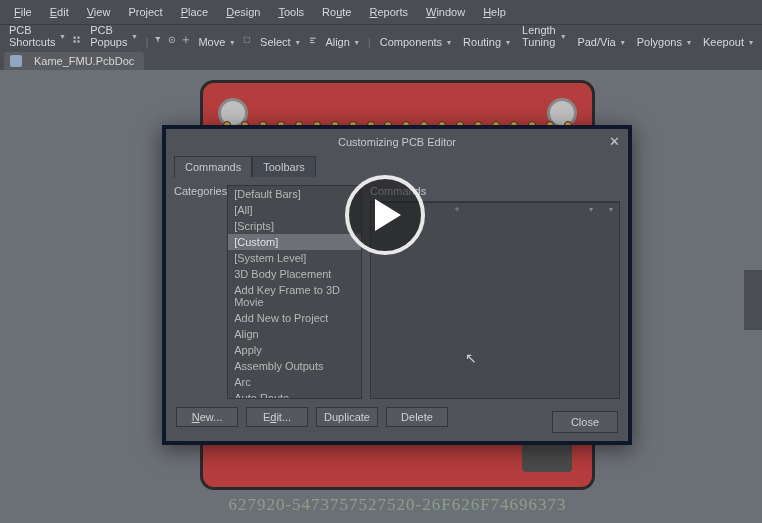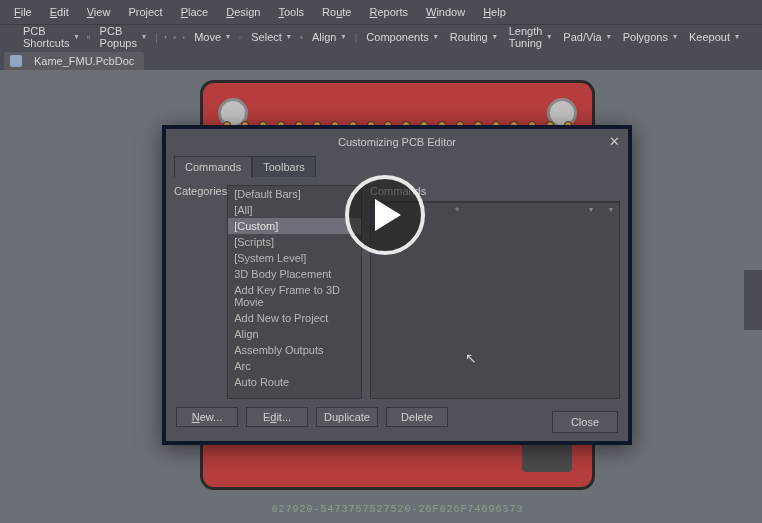--- a/index.html
+++ b/index.html
@@ -2,40 +2,40 @@
 <html><head>
 <meta charset="utf-8">
 <style>
   * { box-sizing: border-box; margin: 0; padding: 0; font-family: "Segoe UI", Tahoma, sans-serif; }
   body { width: 762px; height: 523px; background: #6b6f76; overflow: hidden; position: relative; color: #d2d2d2; font-size: 11px; }
   
   .menubar { height: 24px; background: #4a4d54; display: flex; align-items: center; padding: 0 6px; gap: 2px; }
   .menubar .menu-item { padding: 3px 8px; color: #d8d8d8; cursor: default; }
   .menubar .menu-item u { text-decoration: underline; }
   
-  .toolbar { height: 24px; background: #4a4d54; display: flex; align-items: center; padding: 0 20px; gap: 6px; border-top: 1px solid #3a3d44; }
+  .toolbar { height: 24px; background: #4a4d54; display: flex; align-items: flex-end; padding: 0 6px; gap: 6px; border-top: 1px solid #3a3d44; }
   .toolbar .tb-item { color: #d8d8d8; display: flex; align-items: center; gap: 3px; padding: 0 3px; font-size: 11px; }
   .toolbar .tb-drop::after { content: "▾"; font-size: 8px; margin-left: 2px; color: #b8b8b8; }
   .tb-icon { width: 14px; height: 14px; display: inline-block; }
   
   .tabstrip { height: 22px; background: #4a4d54; display: flex; align-items: flex-end; padding: 0 4px; }
   .tabstrip .doc-tab { background: #5a5c62; padding: 3px 10px 3px 6px; color: #d8d8d8; display: flex; align-items: center; gap: 12px; font-size: 11px; border-top-left-radius: 3px; border-top-right-radius: 3px; }
   .tab-icon { width: 12px; height: 12px; background: #8fa6c4; display: inline-block; border-radius: 2px; }
   
   .workspace { position: absolute; top: 70px; left: 0; right: 0; bottom: 0; background: #6b6f76; }
   
   .pcb-board { position: absolute; top: 10px; left: 200px; width: 395px; height: 420px; }
   .pcb-top { position: absolute; top: 0; left: 0; right: 0; height: 60px; background: #b53d3d; border: 3px solid #2a2a2a; border-radius: 14px; }
   .pcb-top-dots { position: absolute; bottom: 6px; left: 20px; right: 20px; height: 10px; display: flex; justify-content: space-between; }
   .pcb-top-dots span { width: 8px; height: 8px; border-radius: 50%; background: #d4a050; border: 1px solid #4a3010; }
   .pcb-circle-l, .pcb-circle-r { position: absolute; width: 30px; height: 30px; border-radius: 50%; background: #c0c0c0; border: 3px solid #8a8a8a; top: 15px; }
   .pcb-circle-l { left: 15px; }
   .pcb-circle-r { right: 15px; }
   .pcb-bottom-area { position: absolute; bottom: 10px; left: 0; right: 0; height: 70px; background: #b53d3d; border: 3px solid #2a2a2a; border-radius: 14px; }
-  .pcb-text { position: absolute; bottom: -15px; left: 0; right: 0; text-align: center; color: #8aa088; font-size: 10px; font-family: Liberation Mono, monospace; letter-spacing: 1px; }
+  .pcb-text { position: absolute; bottom: -15px; left: 0; right: 0; text-align: center; color: #8aa088; font-size: 17px; font-family: Liberation Serif, serif; letter-spacing: 1px; }
   .pcb-bottom-dots { position: absolute; top: 6px; left: 20px; right: 20px; height: 10px; display: flex; justify-content: space-between; }
   .pcb-bottom-dots span { width: 8px; height: 8px; border-radius: 50%; background: #d4a050; border: 1px solid #4a3010; }
   .pcb-chip { position: absolute; bottom: 15px; right: 20px; width: 50px; height: 30px; background: #4a4a4a; border-radius: 4px; }
   
   .dialog { position: absolute; top: 55px; left: 162px; width: 470px; height: 320px; background: #4f5258; border: 4px solid #0f172a; box-shadow: 0 4px 20px rgba(0,0,0,0.5); }
   .dialog-title { height: 26px; display: flex; align-items: center; justify-content: center; color: #c8c8c8; font-size: 11px; position: relative; }
   .dialog-close { position: absolute; right: 8px; top: 5px; color: #c8c8c8; font-size: 13px; cursor: default; }
   .dialog-tabs { display: flex; padding: 0 8px; height: 22px; align-items: flex-end; gap: 0; }
   .dialog-tab { padding: 4px 10px; background: #444850; color: #c8c8c8; font-size: 11px; border: 1px solid #34363c; border-bottom: none; }
   .dialog-tab.active { background: #4f5258; border-bottom: 1px solid #4f5258; position: relative; top: 1px; }
@@ -207,27 +207,28 @@
     <div class="dialog-tabs">
       <div class="dialog-tab active">Commands</div>
       <div class="dialog-tab">Toolbars</div>
     </div>
     <div class="dialog-body">
       <div class="panel-left">
         <div class="panel-heading">Categories</div>
         <div class="listbox" id="categories-list">
             <div class="list-item">[Default Bars]</div>
             <div class="list-item">[All]</div>
+            <div class="list-item">[Scripts]</div>
             <div class="list-item selected">[Custom]</div>
-            <div class="list-item">[Scripts]</div>
             <div class="list-item">[System Level]</div>
             <div class="list-item">3D Body Placement</div>
             <div class="list-item">Add Key Frame to 3D Movie</div>
             <div class="list-item">Add New to Project</div>
             <div class="list-item">Align</div>
+            <div class="list-item">Apply</div>
             <div class="list-item">Assembly Outputs</div>
             <div class="list-item">Arc</div>
             <div class="list-item">Auto Route</div>
           </div>
       </div>
       <div class="panel-right">
         <div class="panel-heading">Commands</div>
         <div class="cmd-table">
           <div class="cmd-footer">
             <div class="spacer"></div>

